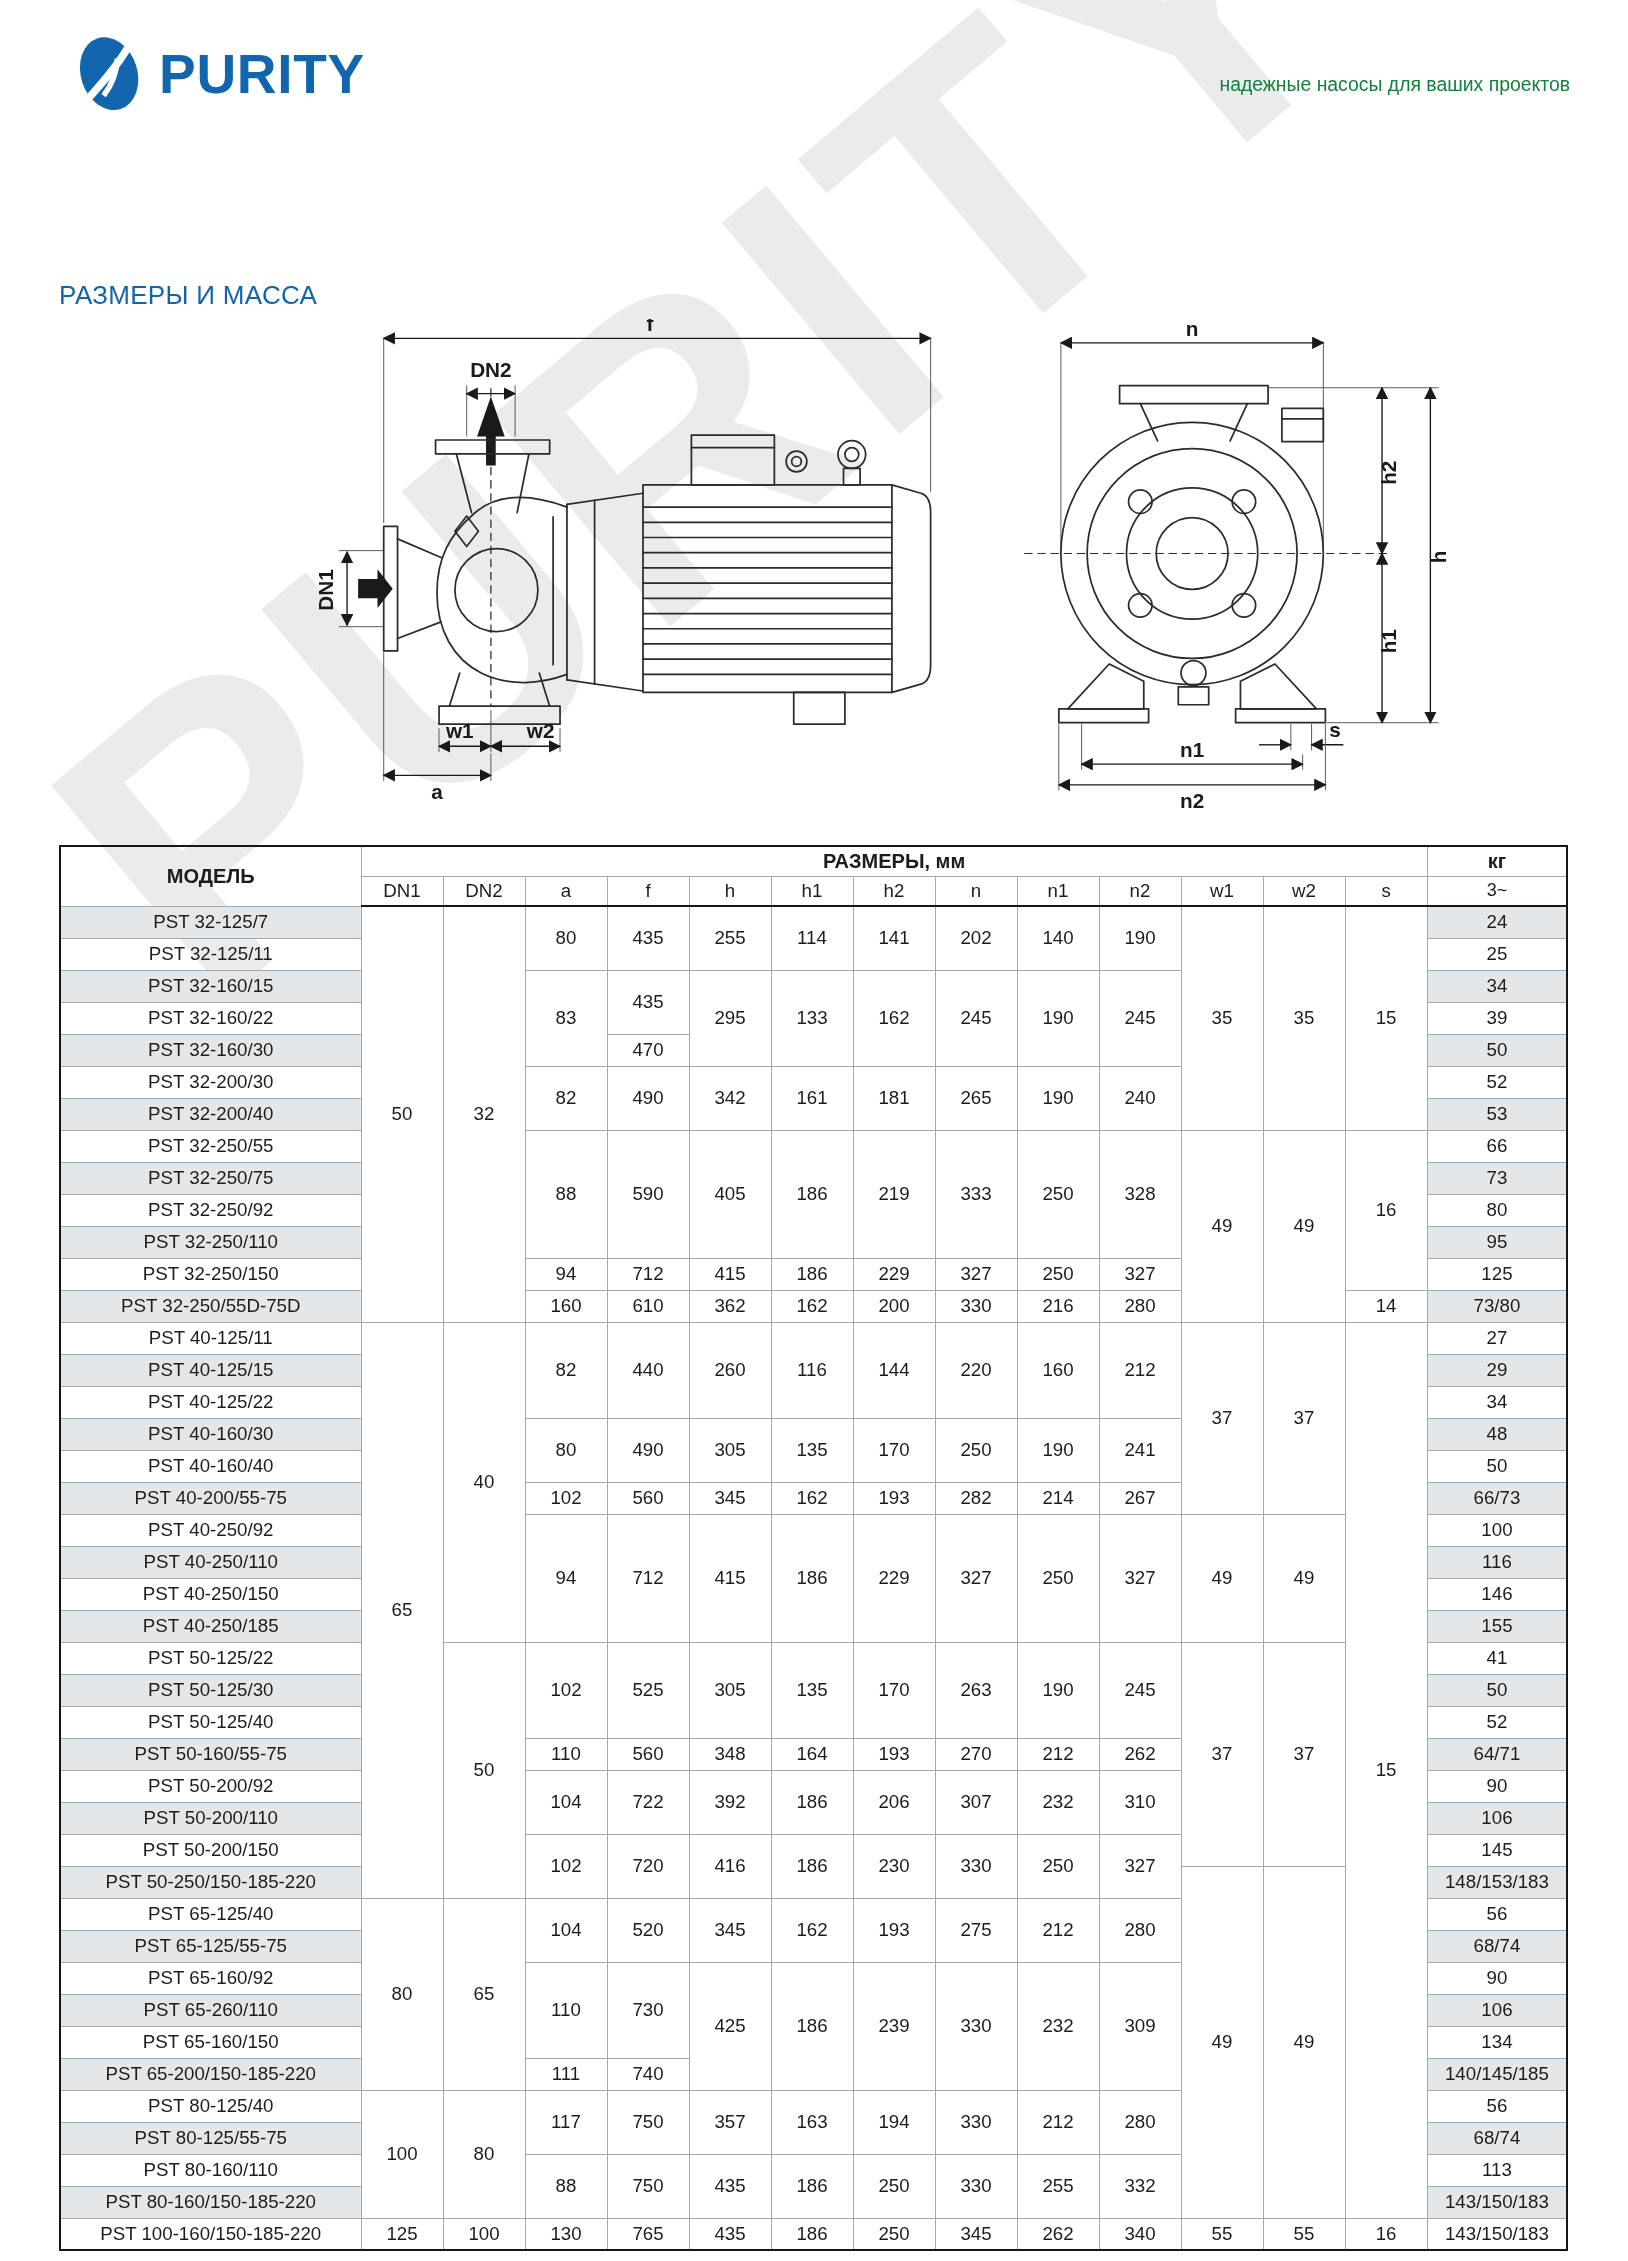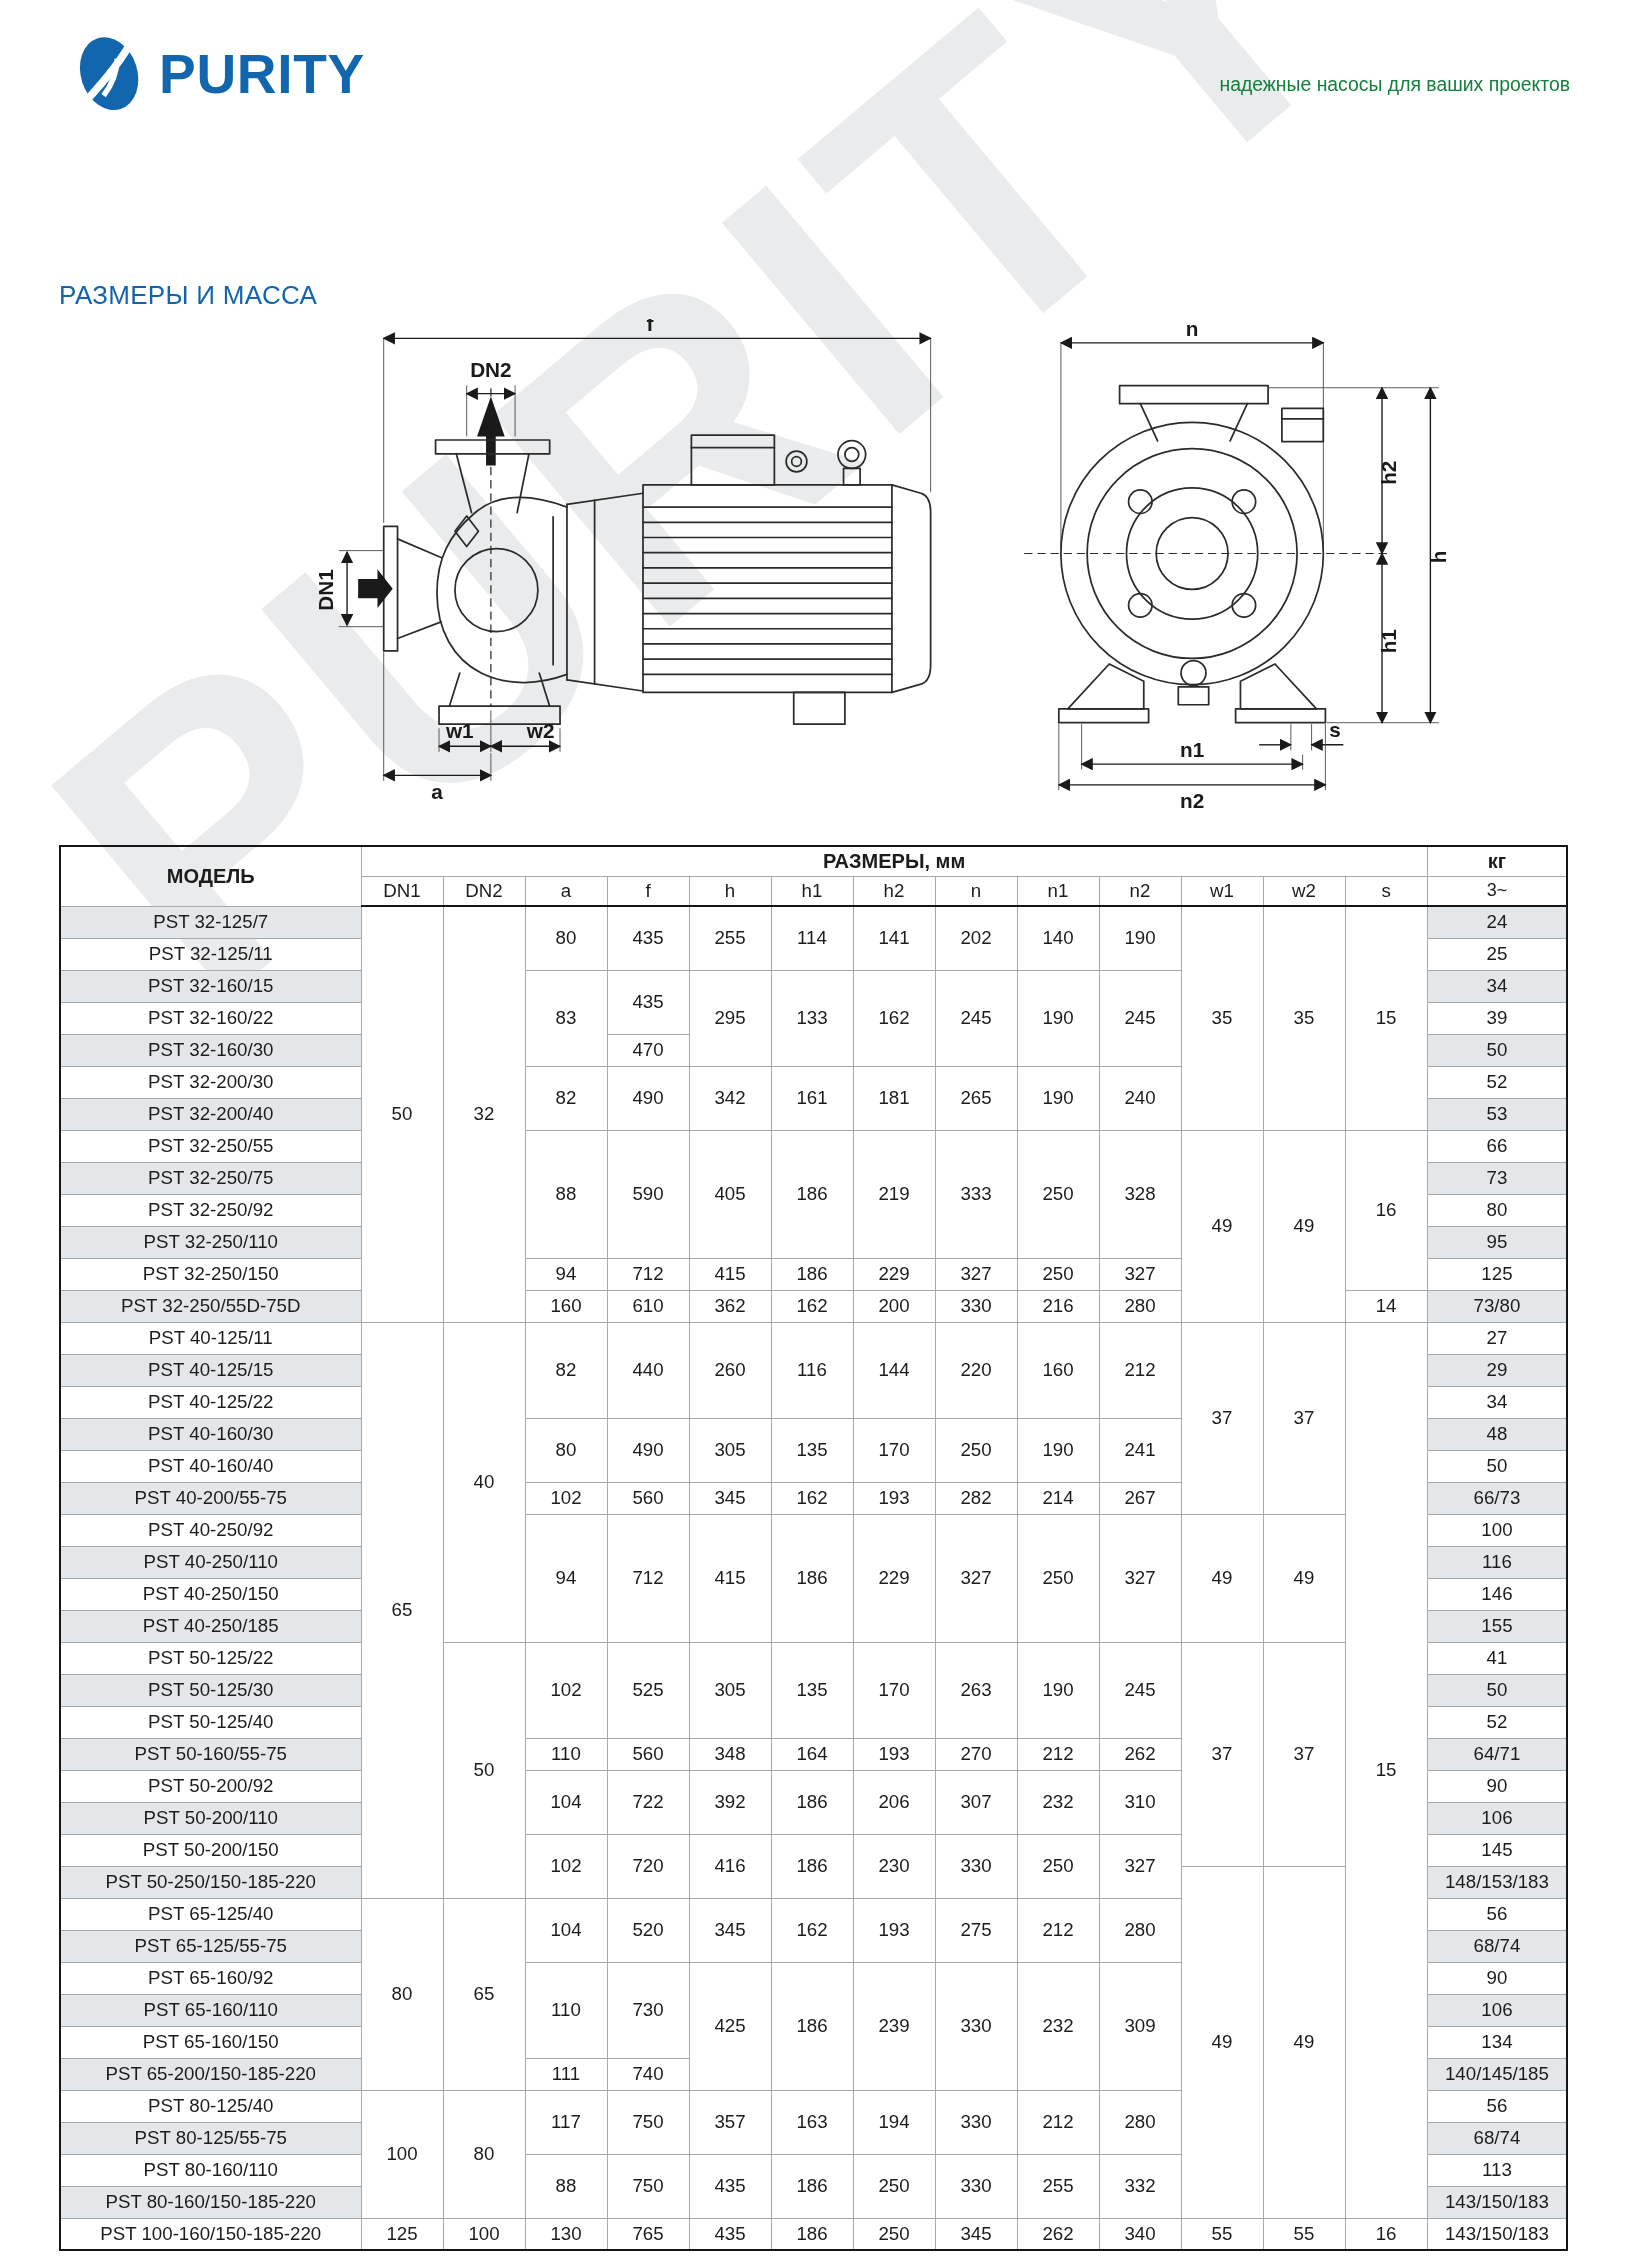--- a/index.html
+++ b/index.html
@@ -536,21 +536,21 @@
           <td class="dim-val" rowspan="3">730</td>
           <td class="dim-val" rowspan="4">425</td>
           <td class="dim-val" rowspan="4">186</td>
           <td class="dim-val" rowspan="4">239</td>
           <td class="dim-val" rowspan="4">330</td>
           <td class="dim-val" rowspan="4">232</td>
           <td class="dim-val" rowspan="4">309</td>
           <td class="kg">90</td>
         </tr>
         <tr>
-          <td class="model sh">PST 65-160/110</td>
+          <td class="model sh">PST 65-260/110</td>
           <td class="kg sh">106</td>
         </tr>
         <tr>
           <td class="model">PST 65-160/150</td>
           <td class="kg">134</td>
         </tr>
         <tr>
           <td class="model sh">PST 65-200/150-185-220</td>
           <td class="dim-val">111</td>
           <td class="dim-val">740</td>

